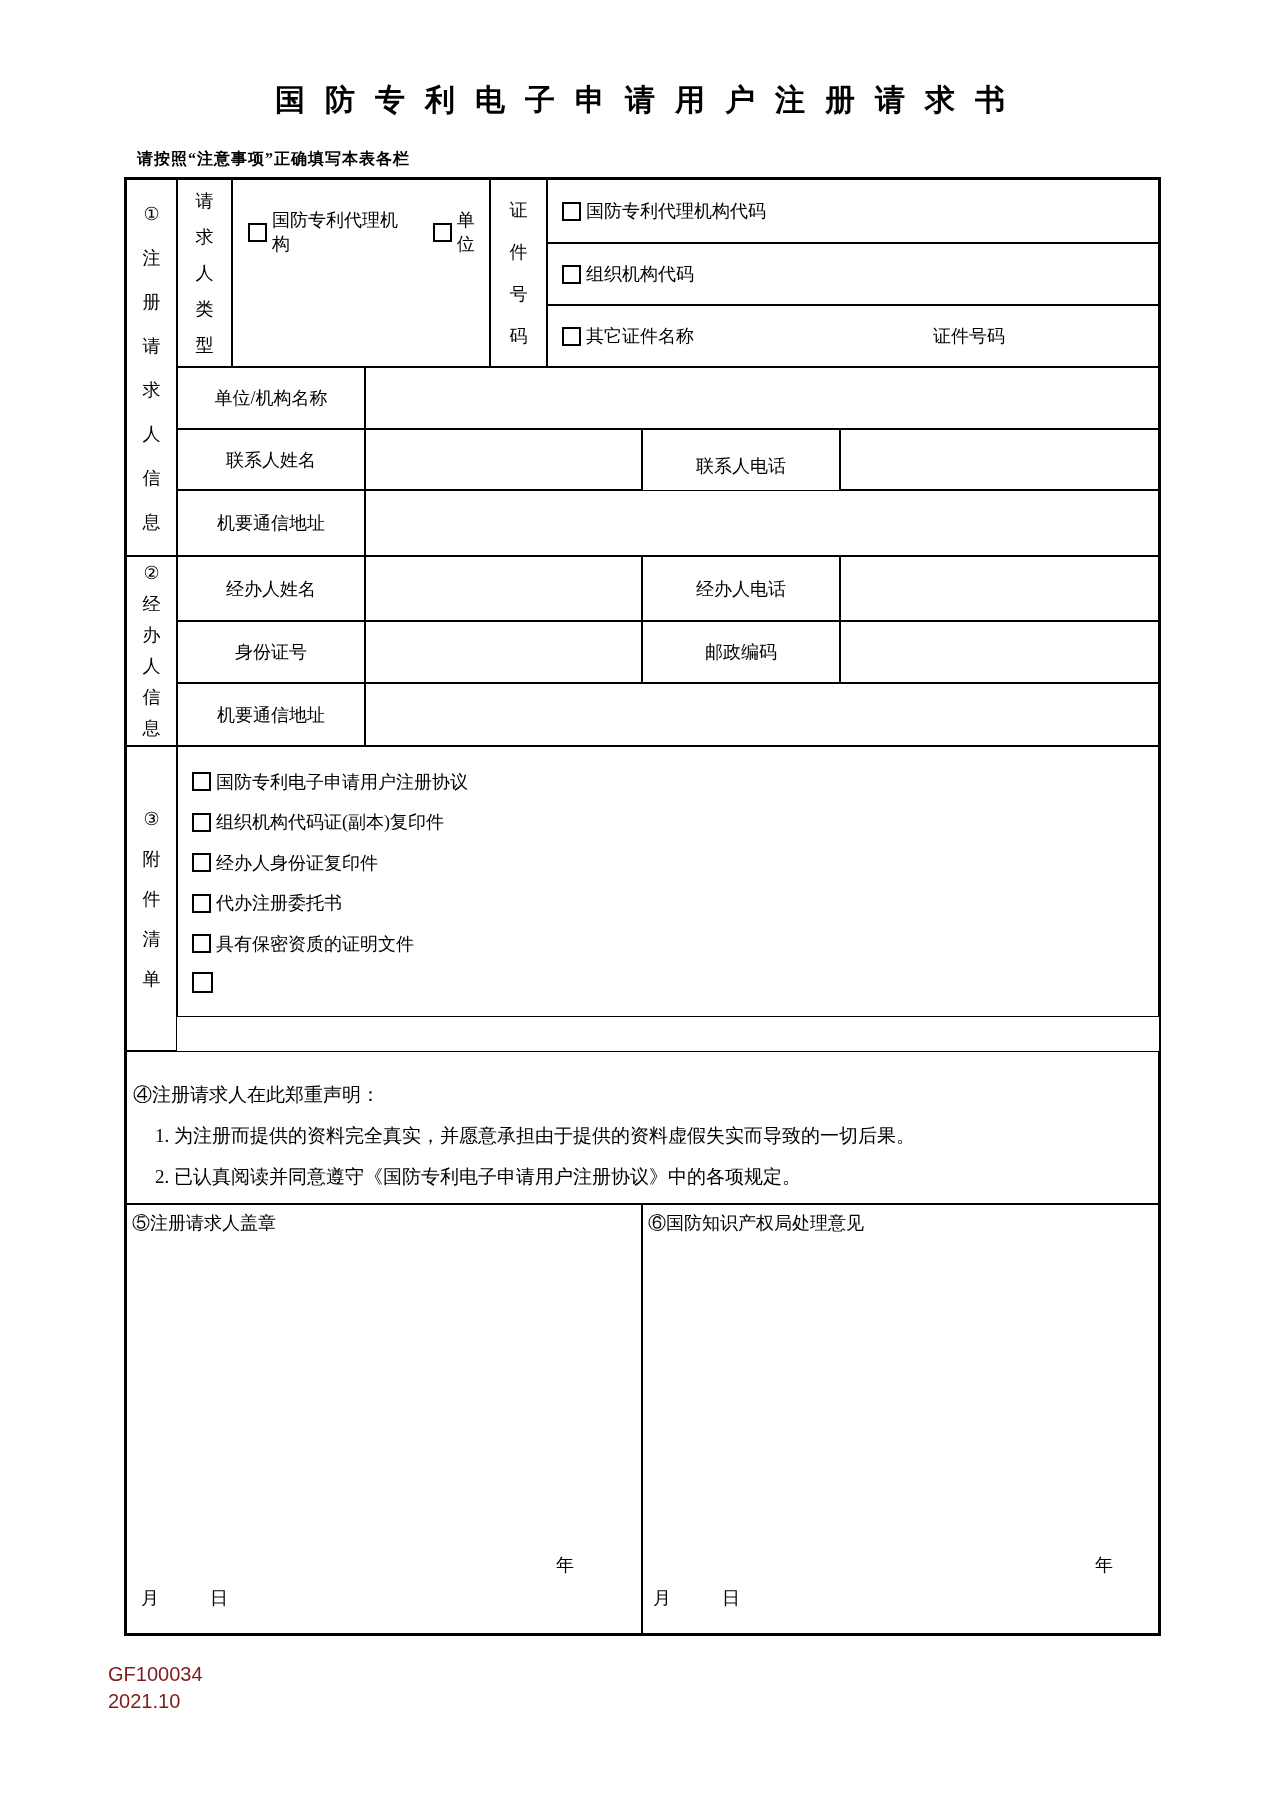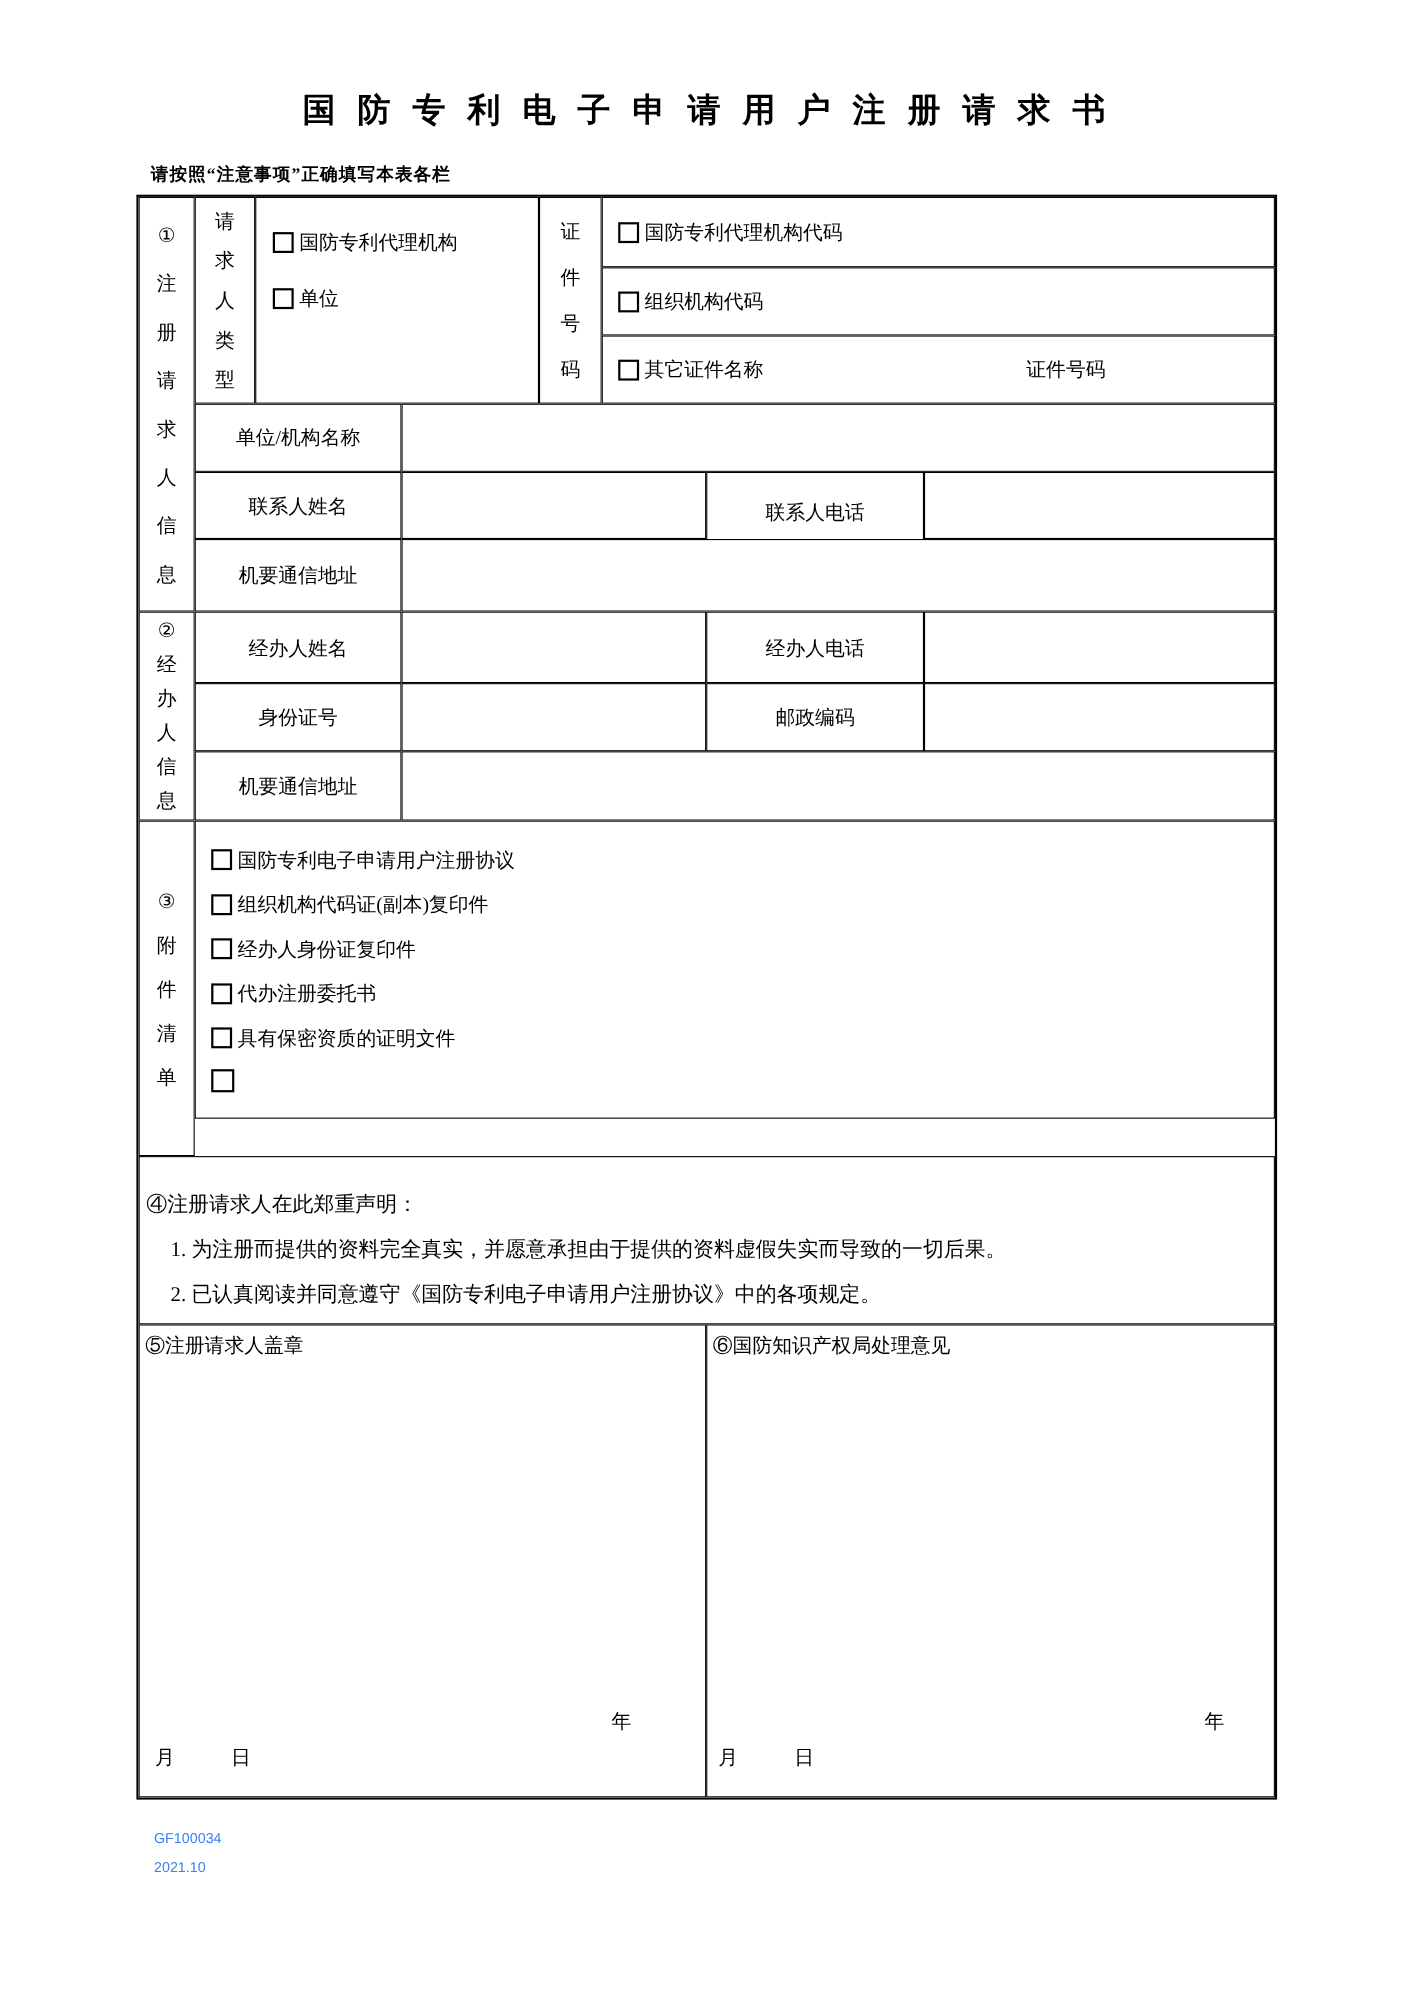--- a/index.html
+++ b/index.html
@@ -34,36 +34,36 @@
   .lh40{line-height:40px;}
   .lh36{line-height:36px;}
   .lh42{line-height:42px;}
   .label{font-size:18px;}
   .cb{
     display:inline-block;width:15px;height:15px;border:2px solid #000;
     background:#fff;vertical-align:-2px;margin-right:5px;flex:0 0 auto;
   }
   .optline{font-size:18px;display:flex;align-items:center;}
   .opts-col{
-    display:flex;flex-direction:column;gap:27px;
+    display:flex;flex-direction:row;gap:27px;
     padding:28px 0 0 15px;align-items:flex-start;
   }
   .certline{display:flex;align-items:center;padding-left:14px;font-size:18px;position:relative;height:100%;}
   .attach-list{
     display:flex;flex-direction:column;justify-content:space-evenly;
     padding:6px 0 6px 14px;height:100%;box-sizing:border-box;
   }
   .decl{padding:18px 10px 0 6px;font-size:19px;margin-top:12px;}
   .decl-item{padding-left:22px;margin-top:15px;}
   .corner-label{position:absolute;left:5px;top:6px;font-size:18px;}
   .ymd{position:absolute;font-size:18px;}
   .footer{
-    position:absolute;left:140px;
+    position:absolute;left:108px;
     font-family:"Liberation Sans","DejaVu Sans",sans-serif;
-    font-size:13px;color:#3b82f6;
+    font-size:20px;color:#7f1d1d;
   }
 </style>
 </head>
 <body>
 
 <div class="title">国防专利电子申请用户注册请求书</div>
 <div class="note">请按照“注意事项”正确填写本表各栏</div>
 
 <div class="form-table">
 

